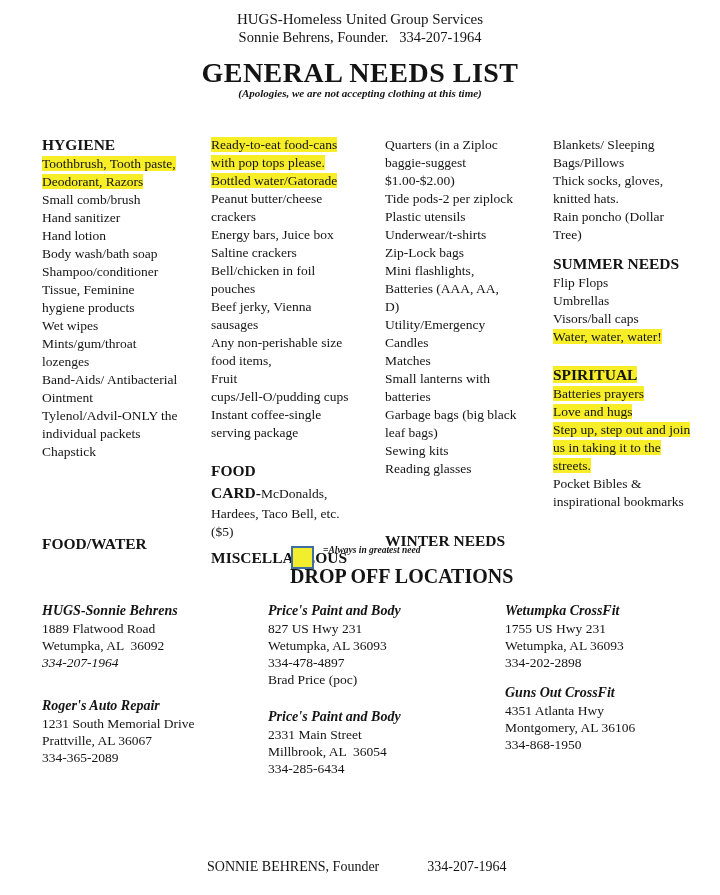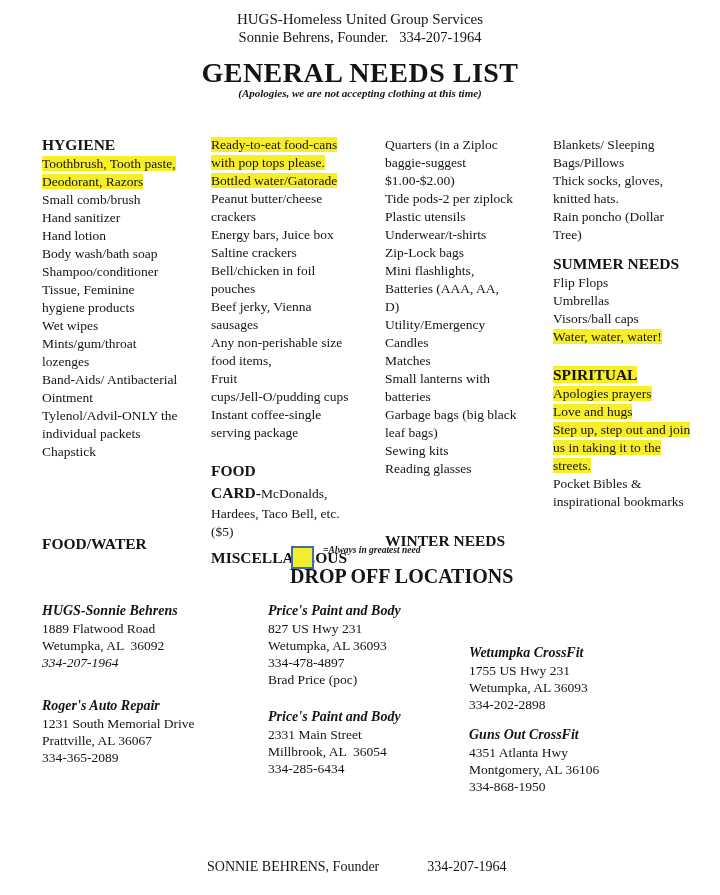--- a/index.html
+++ b/index.html
@@ -48,21 +48,21 @@
   .legend-note{position:absolute;left:323px;top:544px;font-size:9.5px;font-weight:bold;
     font-style:italic;line-height:12px;}
   .dropoff-heading{position:absolute;left:290px;top:567px;font-size:20px;
     font-weight:bold;line-height:18px;}
 
   
   .locs{position:absolute;top:602px;left:0;width:572px;height:200px;}
   .loc-col{position:absolute;top:0;width:215px;}
   .loc-col.l1{left:42px;}
   .loc-col.l2{left:268px;}
-  .loc-col.l3{left:469px;margin-top:42px;}
+  .loc-col.l3{left:505px;}
   .entry + .entry{margin-top:20px;}
   .loc-col.l1 .entry + .entry{margin-top:26px;}
   .loc-col.l3 .entry + .entry{margin-top:13px;}
   .loc-name{font-size:14px;font-weight:bold;font-style:italic;line-height:18px;}
 
   
   .footer{position:absolute;top:858px;left:207px;display:flex;gap:48px;
     font-size:14px;line-height:18px;}
 </style>
 </head>
@@ -175,21 +175,21 @@
       <div>
 
       <div class="line"><b class="bp"></b><span class="tx">Flip Flops</span></div>
           <div class="line"><b class="bp"></b><span class="tx">Umbrellas</span></div>
           <div class="line"><b class="bp"></b><span class="tx">Visors/ball caps</span></div>
           <div class="line hl"><b class="bp"></b><span class="tx">Water, water, water!</span></div>
         </div>
       <div class="sec-heading sec-spiritual"><span class="hl">SPIRITUAL</span></div>
       <div>
 
-      <div class="line hl"><b class="bp"></b><span class="tx">Apologies prayers</span></div>
+      <div class="line hl"><b class="bp"></b><span class="tx">Batteries prayers</span></div>
           <div class="line hl"><b class="bp"></b><span class="tx">Love and hugs</span></div>
           <div class="line hl"><b class="bp"></b><span class="tx">Step up, step out and join</span></div>
           <div class="line hl"><b class="bp"></b><span class="tx">us in taking it to the</span></div>
           <div class="line hl"><b class="bp"></b><span class="tx">streets.</span></div>
           <div class="line"><b class="bp"></b><span class="tx">Pocket Bibles &amp;</span></div>
           <div class="line"><b class="bp"></b><span class="tx">inspirational bookmarks</span></div>
         </div>
     </div>
 
   </div>

